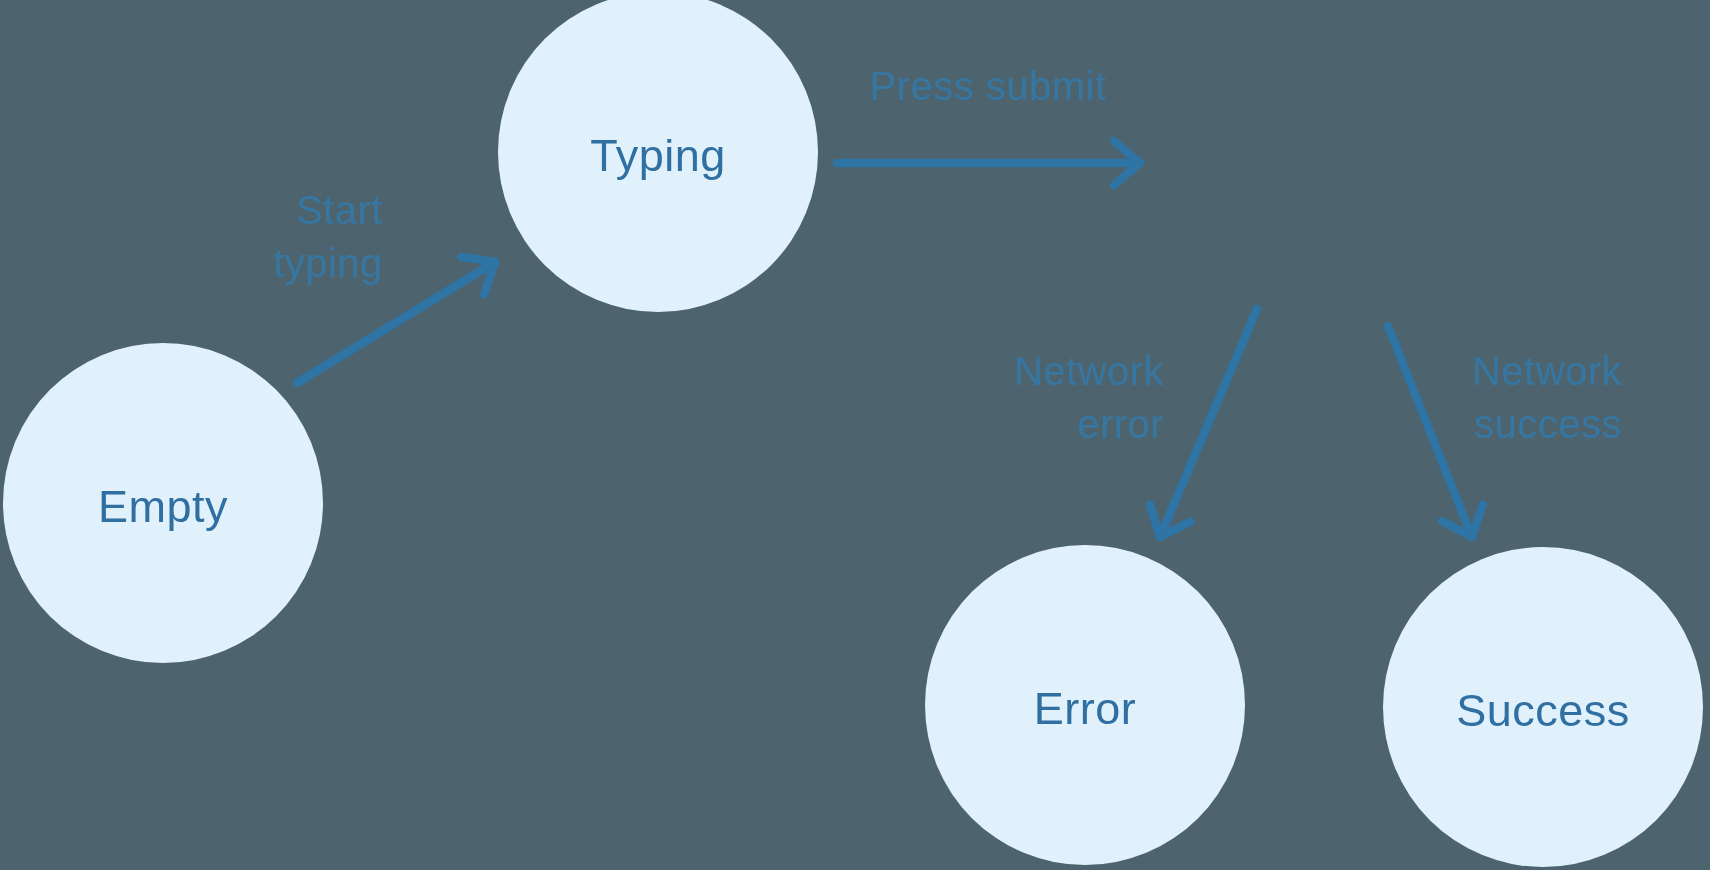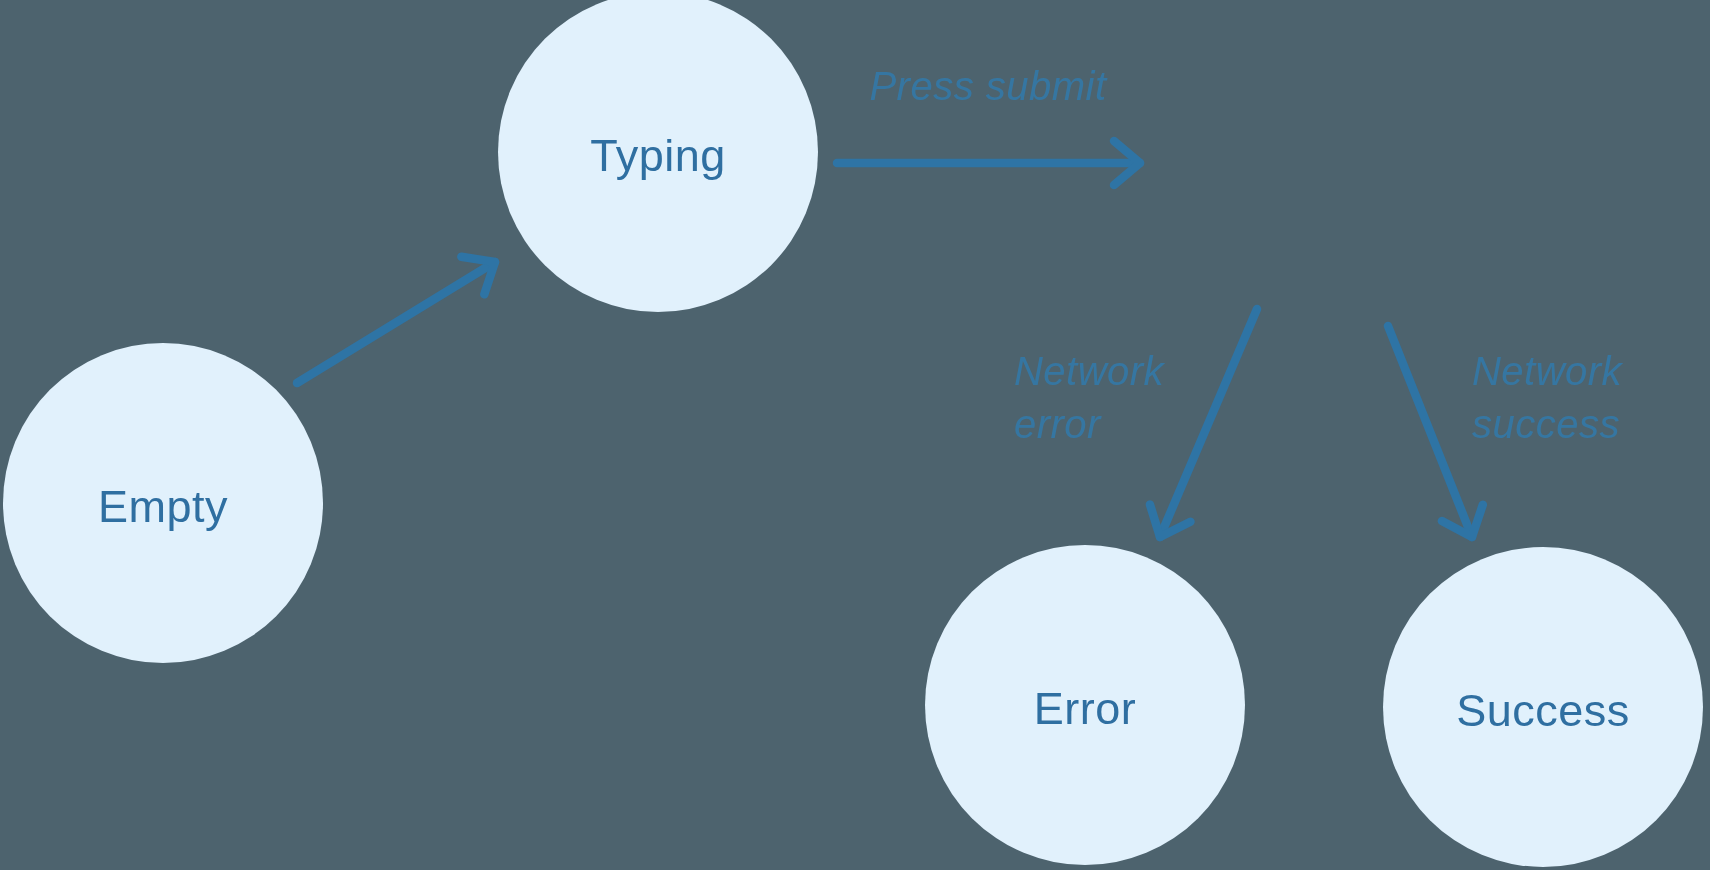--- a/index.html
+++ b/index.html
@@ -59,29 +59,28 @@
     padding-top: 8px;
   }
   .node-empty      { left: 3px;    top: 343px; }
   .node-typing     { left: 498px;  top: -8px;  }
   .node-submitting { left: 1167px; top: 3px;   }
   .node-error      { left: 925px;  top: 545px; }
   .node-success    { left: 1383px; top: 547px; }
   .edge-label {
     position: absolute;
     transform: translate(-50%, -50%);
-    text-align: left;
+    text-align: right;
     color: var(--edge-label);
     opacity: 0.68;
     font-size: 40px;
     font-weight: 500;
     line-height: 53px;
     letter-spacing: 0.5px;
     white-space: pre-line;
-    font-style: italic;
   }
   .label-start-typing    { left: 328px;  top: 237px; }
   .label-press-submit    { left: 988px;  top: 86px;  }
   .label-network-error   { left: 1089px; top: 398px; }
   .label-network-success { left: 1547px; top: 398px; }
 </style>
 </head>
 <body>
 
 <div class="canvas">
@@ -104,19 +103,21 @@
   <div class="node node-typing">
     <span class="node-label">Typing</span>
   </div>
   <div class="node node-error">
     <span class="node-label">Error</span>
   </div>
   <div class="node node-success">
     <span class="node-label">Success</span>
   </div>
 
+  <div class="edge-label label-start-typing">Start
+typing</div>
   <div class="edge-label label-press-submit">Press submit</div>
   <div class="edge-label label-network-error">Network
 error</div>
   <div class="edge-label label-network-success">Network
 success</div>
 
 </div>
 
 </body></html>

